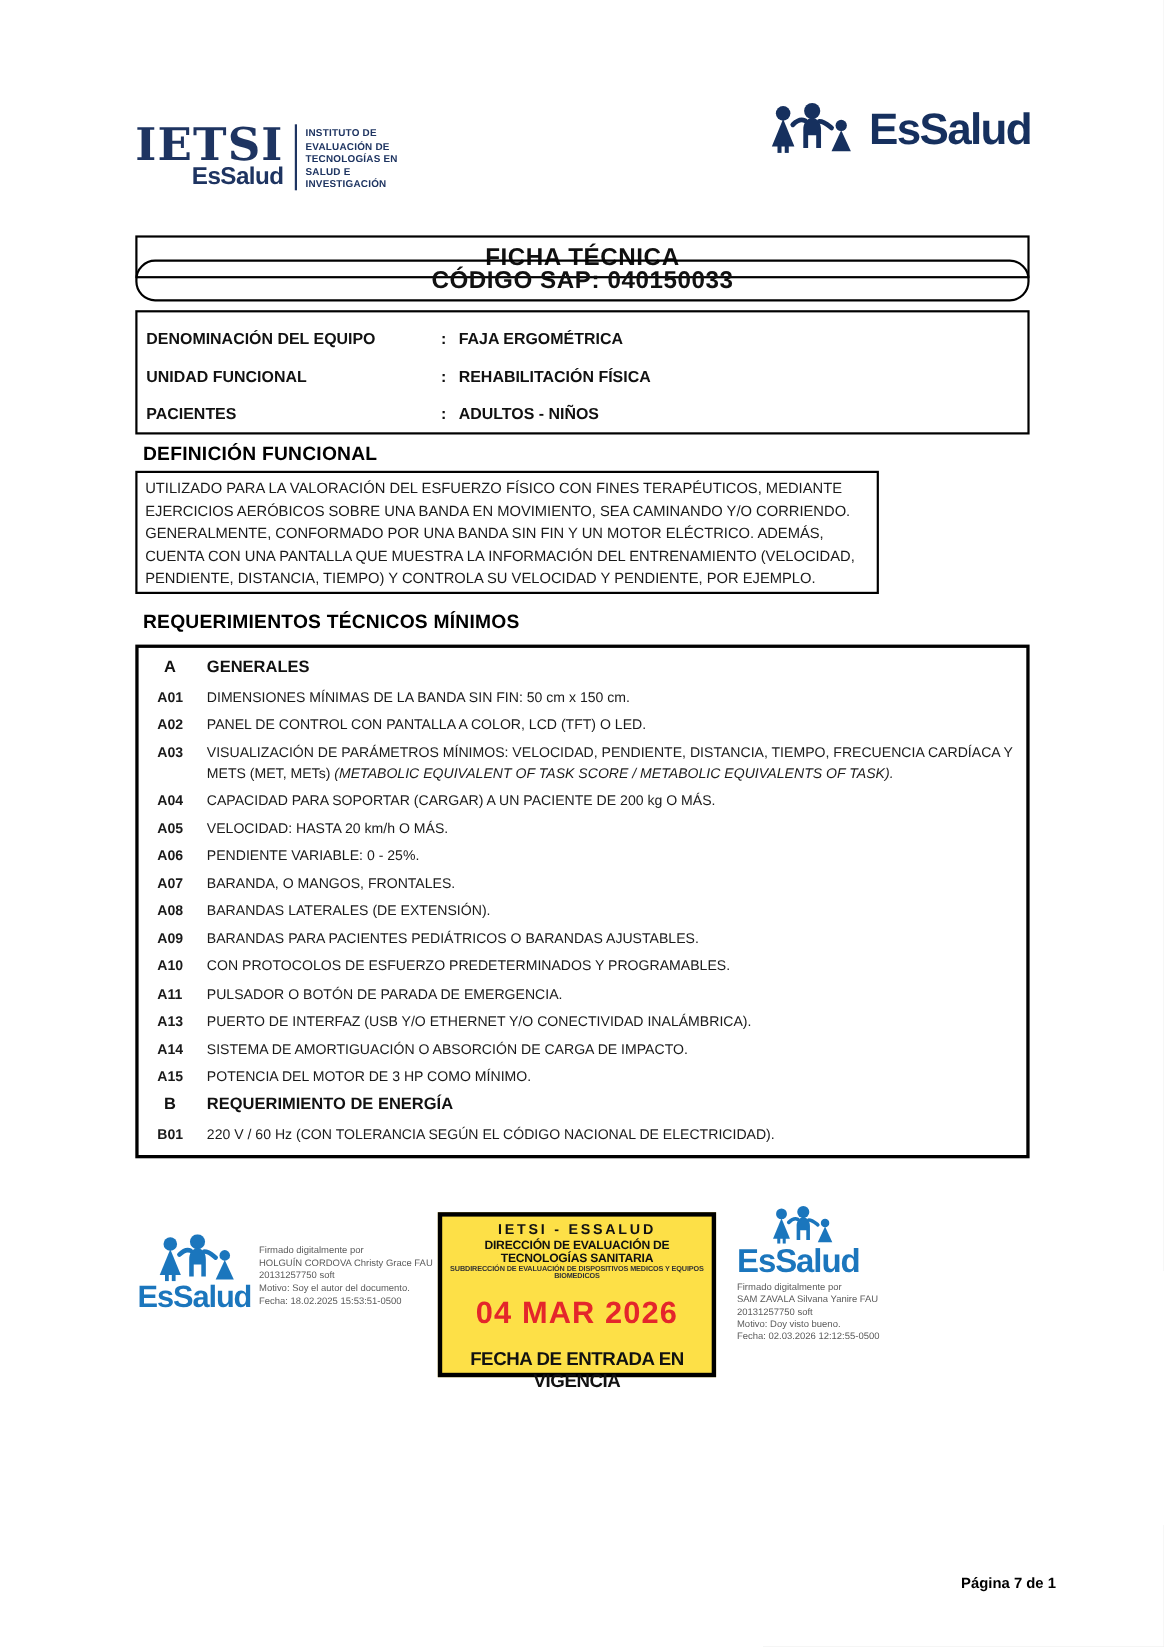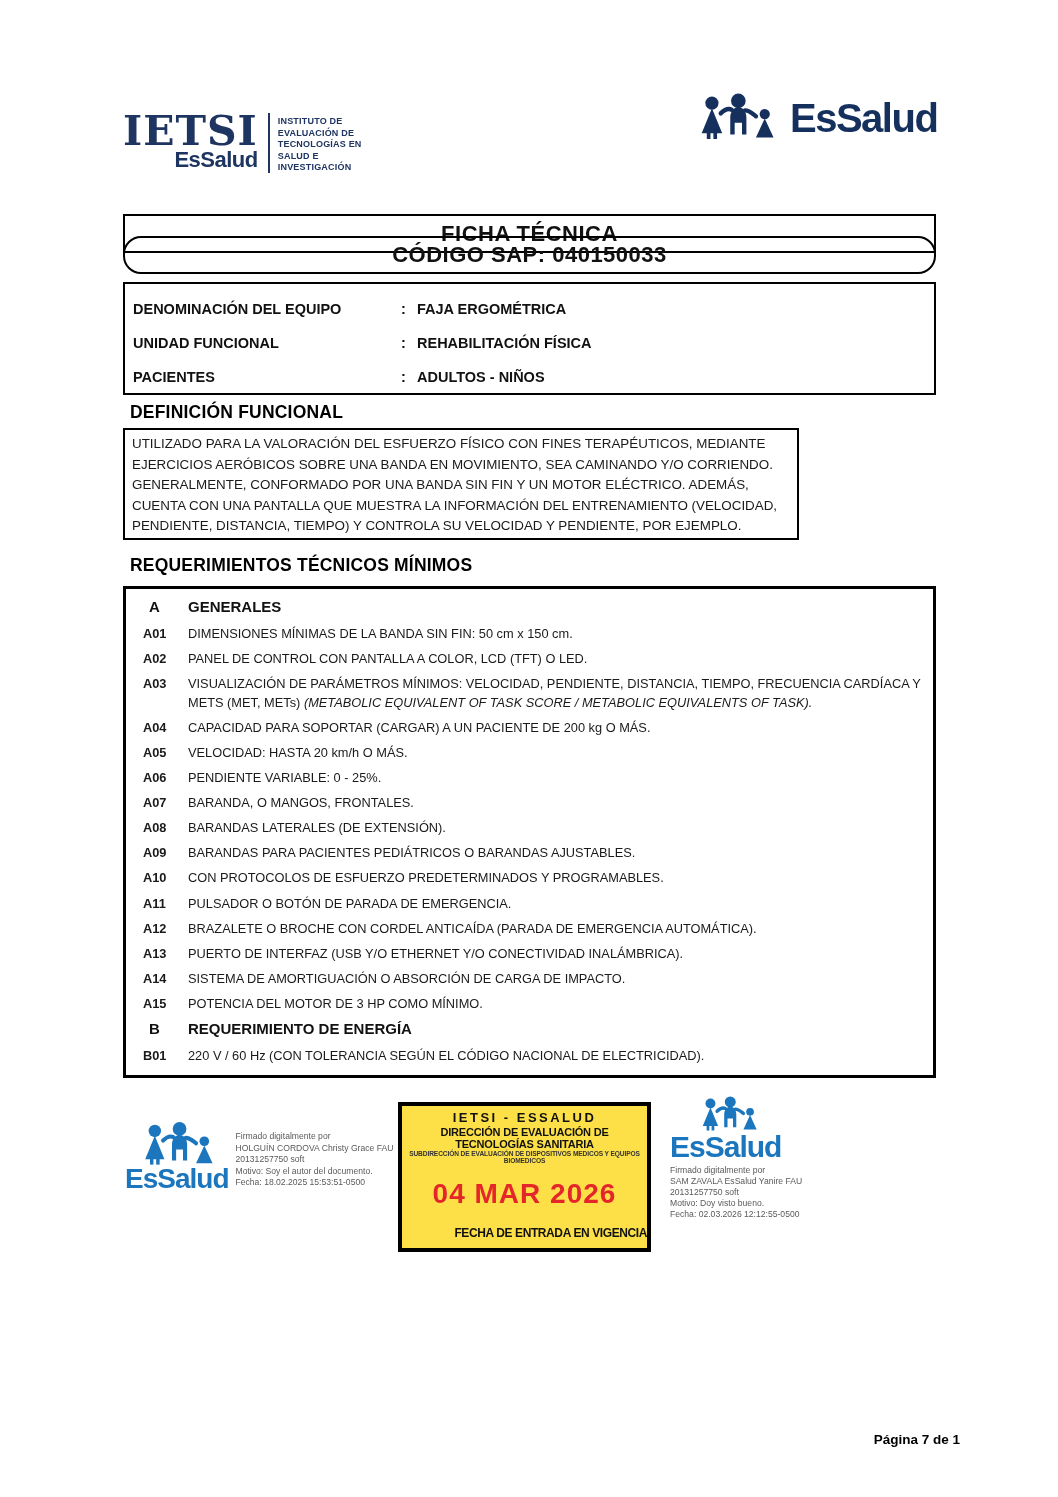--- a/index.html
+++ b/index.html
@@ -46,21 +46,21 @@
   .sig-left .logo-stack svg { width:84px; height:44px; margin-left:16px; }
   .sig-left .logo-stack .wordmark { font-weight:bold; font-size:28px; letter-spacing:-1px; line-height:28px; margin-top:-1px; }
   .sig-text { font-size:8.6px; line-height:11.6px; color:#5a5a5a; }
   .sig-left .sig-text { margin-left:7px; padding-top:9px; width:170px; }
   .stamp { position:absolute; left:398px; top:1102px; width:253px; height:150px; border:4px solid #000;
            text-align:center; padding-top:4px; background:#fde047; }
   .stamp-org { font-size:13px; font-weight:bold; letter-spacing:2.5px; }
   .stamp-dir { font-size:11px; font-weight:bold; letter-spacing:-0.2px; margin-top:1px; }
   .stamp-subdir { font-size:6.6px; font-weight:bold; color:#333; letter-spacing:-0.1px; }
   .stamp-date { font-size:28px; font-weight:bold; color:#e4262b; margin-top:14px; letter-spacing:1px; }
-  .stamp-caption { font-size:12px; font-weight:bold; margin-top:16px; letter-spacing:-0.4px;text-align:right; }
+  .stamp-caption { font-size:17px; font-weight:bold; margin-top:16px; letter-spacing:-0.4px; }
   .sig-right { position:absolute; left:670px; top:1096px; width:235px; }
   .sig-right .logo-stack svg { width:66px; height:36px; margin-left:30px; }
   .sig-right .logo-stack .wordmark { font-weight:bold; font-size:30px; letter-spacing:-1px; line-height:30px; }
   .sig-right .sig-text { margin-top:3px; line-height:10.9px; }
   
   .footer { position:absolute; right:98px; top:1432px; font-size:13.5px; font-weight:bold; color:#000; }
 </style>
 </head>
 <body>
 
@@ -171,24 +171,20 @@
       <span class="req-code">A09</span>
       <span class="req-text">BARANDAS PARA PACIENTES PEDIÁTRICOS O BARANDAS AJUSTABLES.</span>
     </div>
     <div class="req-row">
       <span class="req-code">A10</span>
       <span class="req-text">CON PROTOCOLOS DE ESFUERZO PREDETERMINADOS Y PROGRAMABLES.</span>
     </div>
     <div class="req-row">
       <span class="req-code">A11</span>
       <span class="req-text">PULSADOR O BOTÓN DE PARADA DE EMERGENCIA.</span>
-    </div>
-    <div class="req-row">
-      <span class="req-code">A12</span>
-      <span class="req-text">BRAZALETE O BROCHE CON CORDEL ANTICAÍDA (PARADA DE EMERGENCIA AUTOMÁTICA).</span>
     </div>
     <div class="req-row">
       <span class="req-code">A13</span>
       <span class="req-text">PUERTO DE INTERFAZ (USB Y/O ETHERNET Y/O CONECTIVIDAD INALÁMBRICA).</span>
     </div>
     <div class="req-row">
       <span class="req-code">A14</span>
       <span class="req-text">SISTEMA DE AMORTIGUACIÓN O ABSORCIÓN DE CARGA DE IMPACTO.</span>
     </div>
     <div class="req-row">
@@ -250,21 +246,21 @@
         <path d="M55 18 C47 20 44 26 44 33 L44 56 L50 56 L50 40 L60 40 L60 56 L66 56 L66 33 C66 26 63 20 55 18 Z"></path>
         <path d="M31 27 C37 21 42 20 46 22" stroke="currentColor" stroke-width="6" fill="none" stroke-linecap="round"></path>
         <path d="M64 23 C70 23 74 27 79 31" stroke="currentColor" stroke-width="6" fill="none" stroke-linecap="round"></path>
         <circle cx="91" cy="28" r="7"></circle>
         <path d="M91 34 L79 60 L103 60 Z"></path>
       </svg>
       <div class="wordmark">EsSalud</div>
     </div>
     <div class="sig-text">
       <div>Firmado digitalmente por</div>
-      <div>SAM ZAVALA EsSalud Yanire FAU</div>
+      <div>SAM ZAVALA Silvana Yanire FAU</div>
       <div>20131257750 soft</div>
       <div>Motivo: Doy visto bueno.</div>
       <div>Fecha: 02.03.2026 12:12:55-0500</div>
     </div>
   </div>
 
   <div class="footer">Página 7 de 1</div>
 
 </div>
 

